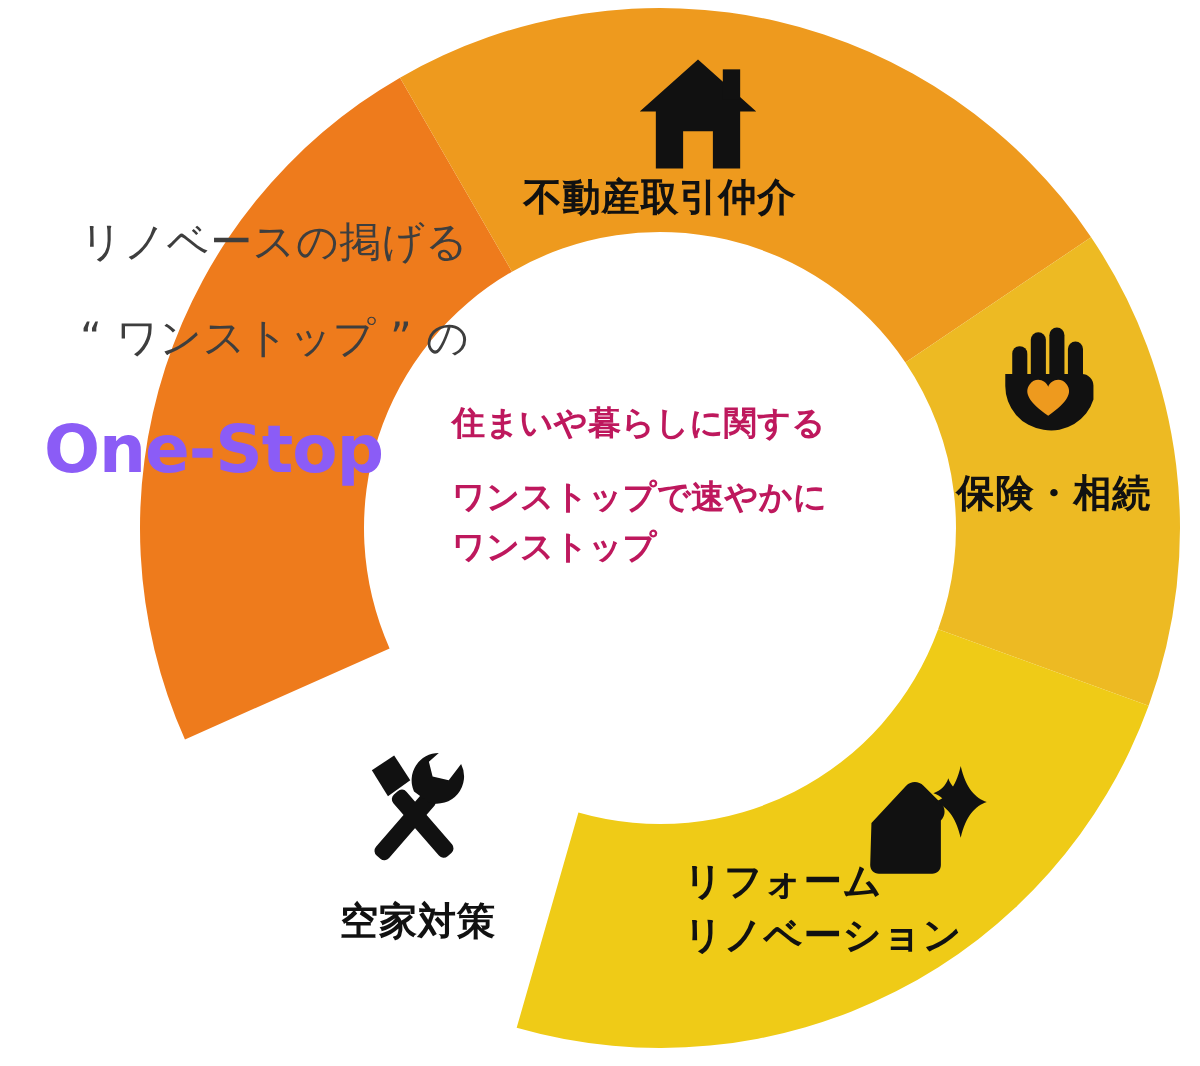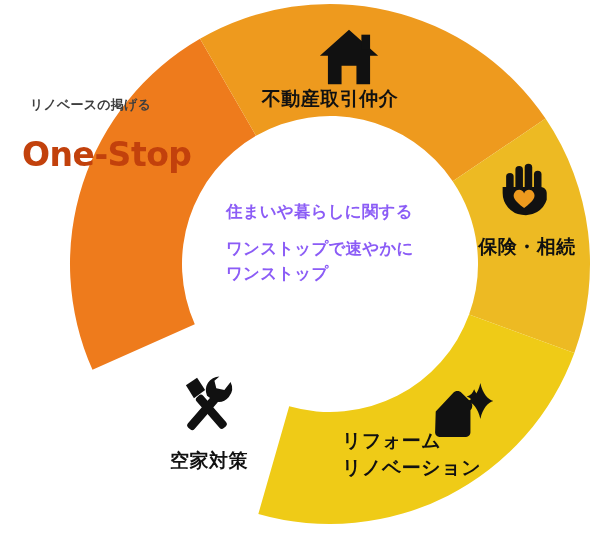--- a/index.html
+++ b/index.html
@@ -22,46 +22,46 @@
   }
 
   
   .left-block{
     position:absolute;
     left:22px;top:88px;
     width:210px;
   }
   .lede{
     color:#3e3e3e;
-    font-size:13px;
-    font-weight:700;
+    font-size:21px;
+    font-weight:400;
     line-height:1.45;
     letter-spacing:0.2px;
-    margin:8px;
+    margin:18px;
     white-space:nowrap;
   }
   .bigtitle{
     margin:20px 0 0 0;
-    color:#c2410c;
+    color:#8b5cf6;
     font-size:33px;
     font-weight:800;
     line-height:1.2;
     letter-spacing:-0.5px;
   }
   .bigtitle div{white-space:nowrap;}
 
   
   .center-block{
     position:absolute;
     left:226px;top:200px;
     width:215px;
   }
   .center-block p{
     margin:0;
-    color:#8b5cf6;
+    color:#be185d;
     font-size:16.5px;
     font-weight:700;
     line-height:1.5;
     letter-spacing:0.2px;
     white-space:nowrap;
   }
   .center-block p.gap{margin-top:12px;}
 </style>
 </head>
 <body>
@@ -104,20 +104,21 @@
         <text x="330" y="105" text-anchor="middle" class="seg-label">不動産取引仲介</text>
         <text x="527" y="253" text-anchor="middle" class="seg-label">保険・相続</text>
         <text x="342" y="447" text-anchor="start" class="seg-label">リフォーム</text>
         <text x="342" y="474" text-anchor="start" class="seg-label">リノベーション</text>
         <text x="170" y="467" text-anchor="start" class="seg-label">空家対策</text>
       </g>
   </svg>
 
   <div class="left-block">
     <p class="lede">リノベースの掲げる</p>
+    <p class="lede">“ ワンストップ ” の</p>
     <div class="bigtitle">
       <div>One-Stop</div>
     </div>
   </div>
 
   <div class="center-block">
     <p>
       <span>住まいや暮らしに関する</span><br>
     </p>
     <p class="gap">

